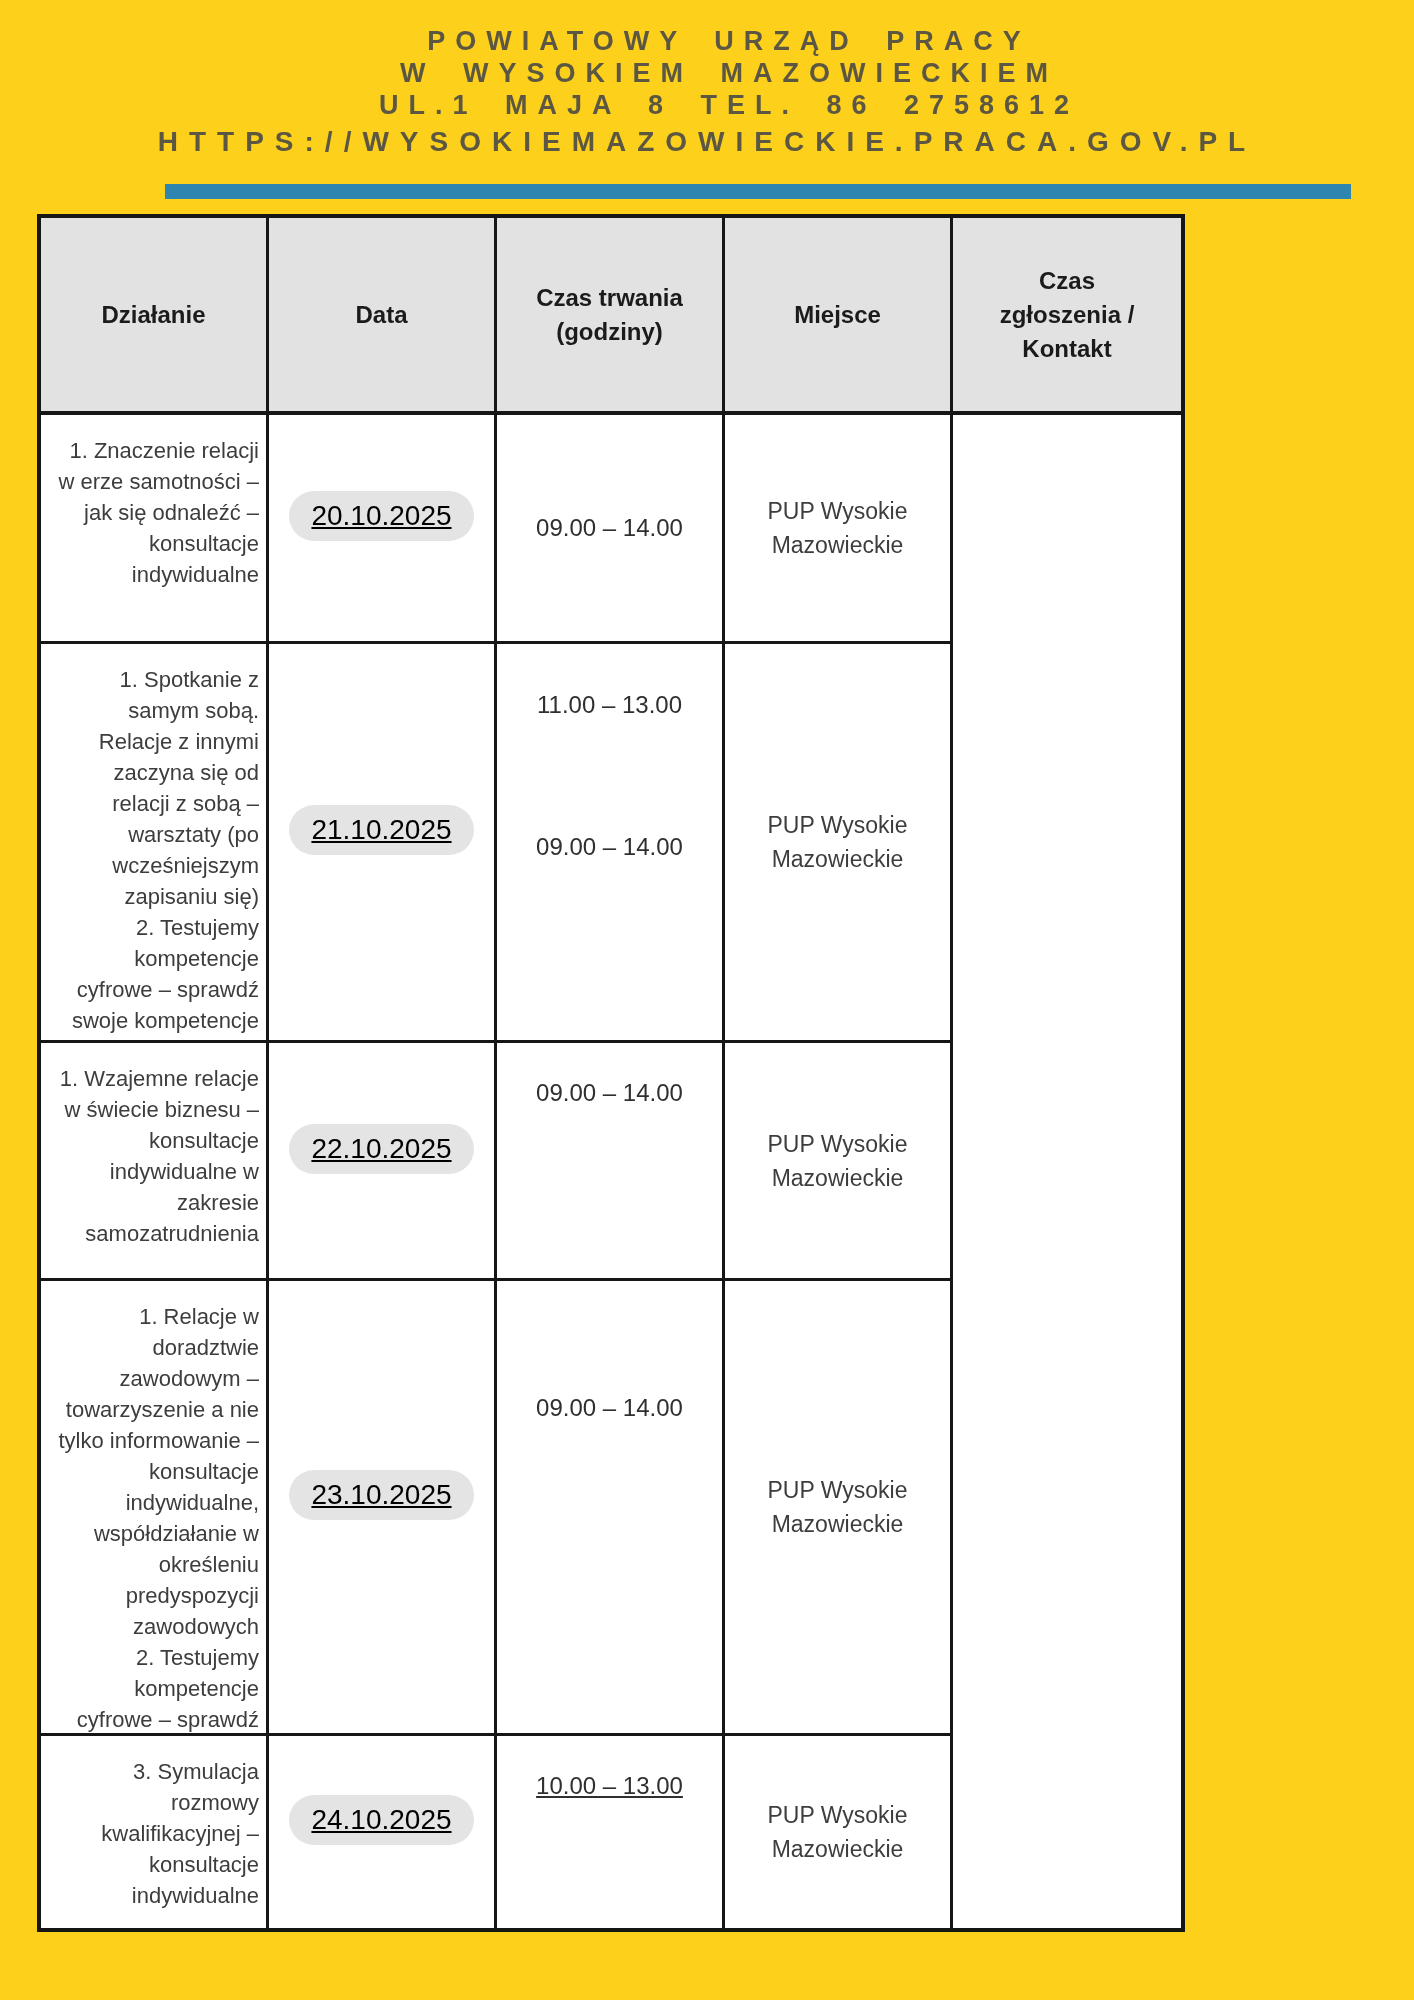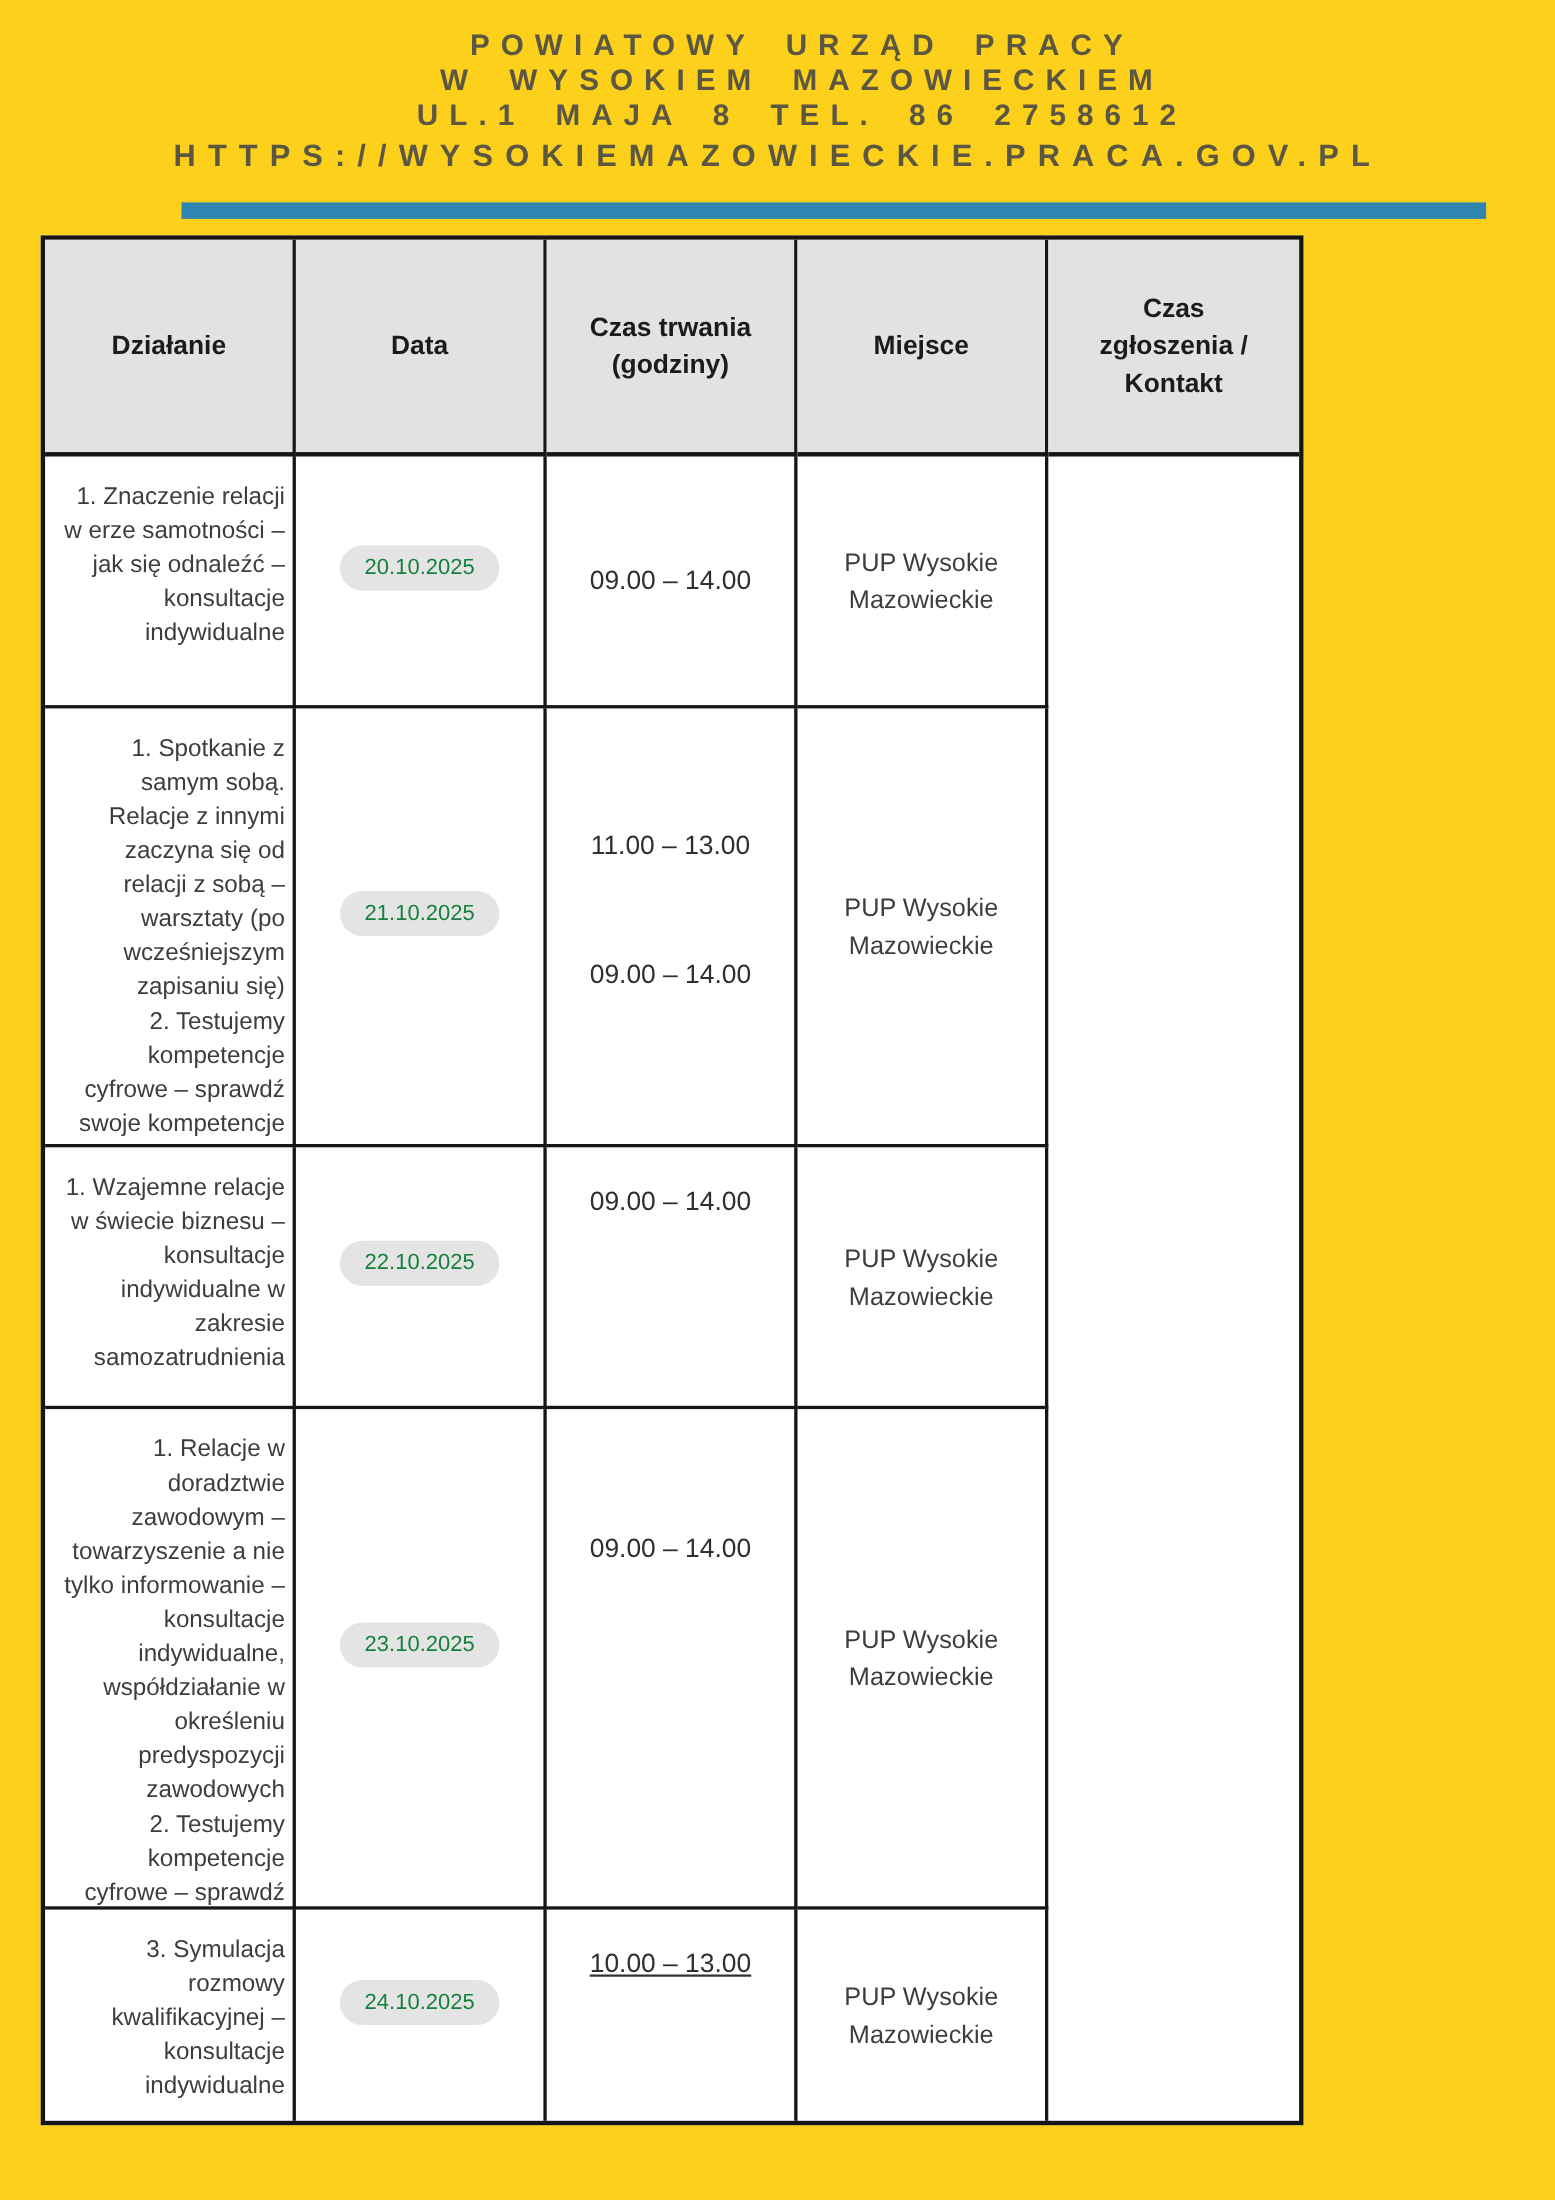--- a/index.html
+++ b/index.html
@@ -80,35 +80,36 @@
   .cell-activity .act-item { margin: 0; }
   .cell-date {
     display: flex;
     align-items: center;
     justify-content: center;
   }
   .date-pill {
     background: #E4E4E4;
     border-radius: 26px;
     padding: 9px 22px;
-    font-size: 20px;
-    color: #15803d;
+    font-size: 28px;
+    color: #000000;
     transform: translateY(-12px);
+    text-decoration: underline;
   }
   .cell-time {
     display: flex;
     flex-direction: column;
     align-items: center;
     font-size: 24px;
     line-height: 34px;
     color: #2F2F2F;
     text-align: center;
   }
   .pt-a { padding-top: 96px; }   
-  .pt-b { padding-top: 108px; }  
+  .pt-b { padding-top: 44px; gap: 24px; }  
   .pt-c { padding-top: 33px; }   
   .pt-d { padding-top: 110px; }  
   .pt-e { padding-top: 33px; text-decoration: underline; }   
   .time-gap { margin-top: 84px; }
   .cell-place {
     display: flex;
     align-items: center;
     justify-content: center;
     text-align: center;
     font-size: 23px;

